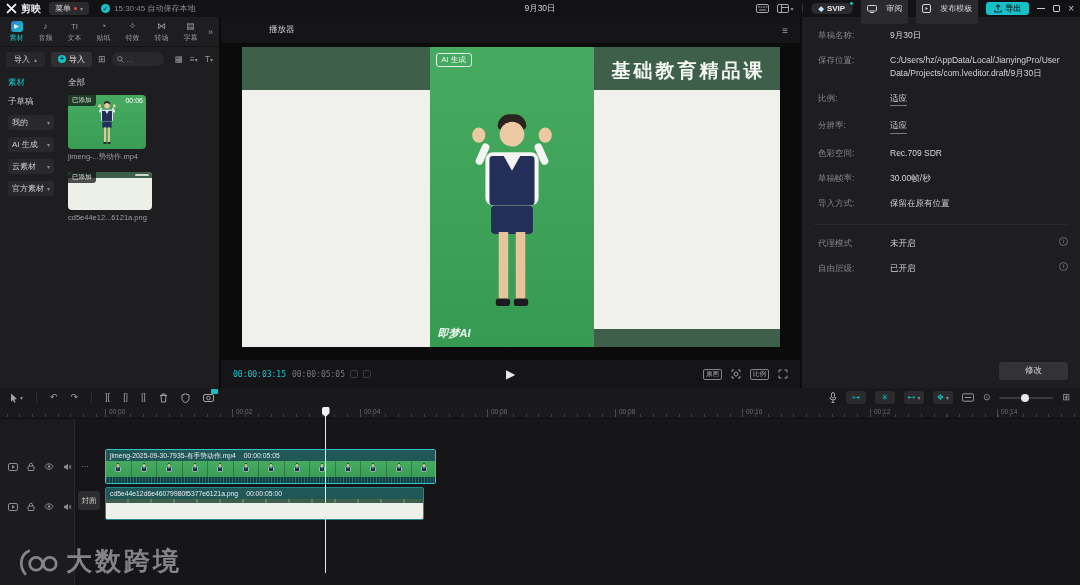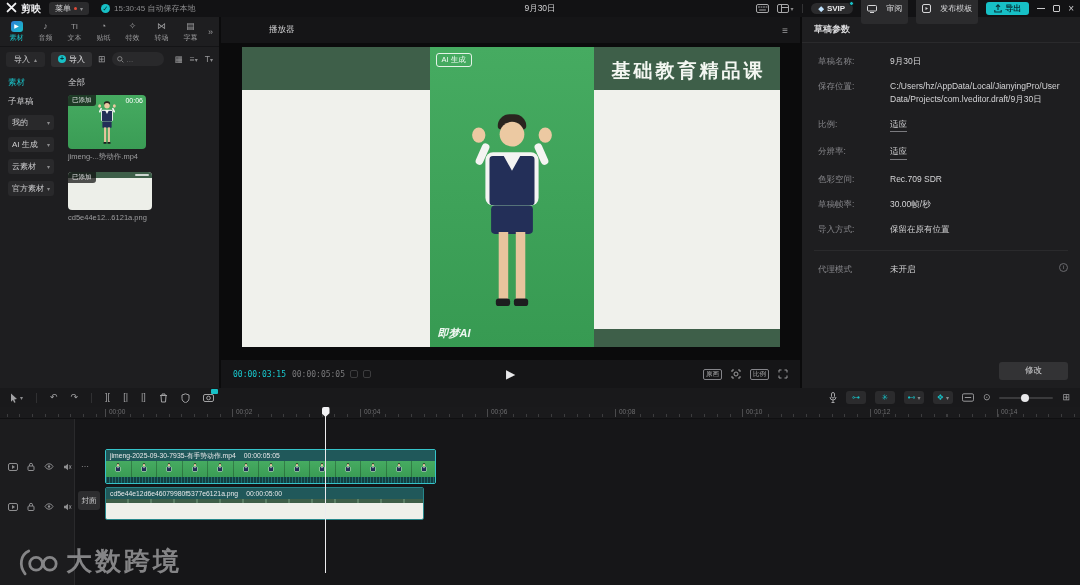--- a/index.html
+++ b/index.html
@@ -3,21 +3,21 @@
 <meta charset="utf-8">
 <style>
   * { margin:0; padding:0; box-sizing:border-box; }
   html,body { width:1080px; height:585px; overflow:hidden; background:#0b0b0c;
     font-family:"Liberation Sans", sans-serif; color:#d6d6d8; }
   svg { display:block; }
 
   
   #titlebar { position:absolute; left:0; top:0; width:1080px; height:17px;
     background:#121214; display:flex; align-items:center; padding:0 6px; z-index:50; }
-  .tb-logo { display:flex; align-items:flex-start; gap:4px; font-weight:bold; font-size:10px; color:#f2f2f4; }
+  .tb-logo { display:flex; align-items:center; gap:4px; font-weight:bold; font-size:10px; color:#f2f2f4; }
   .tb-pill { background:#2b2b2d; border-radius:3px; padding:1px 6px; font-size:8px; color:#cfcfd1;
     display:flex; align-items:center; gap:3px; margin-left:8px; position:relative; }
   .red-dot { width:3px; height:3px; border-radius:50%; background:#e04b3a; }
   .tb-save { display:flex; align-items:center; gap:4px; margin-left:12px; font-size:8px; color:#8b8b8d; }
   .chk { width:9px; height:9px; border-radius:50%; background:#17c0c6; color:#04282b; font-size:7px;
     display:flex; align-items:center; justify-content:center; }
   .tb-title { position:absolute; left:0; right:0; text-align:center; font-size:8.5px; color:#cfcfd1; pointer-events:none; }
   .tb-right { margin-left:auto; display:flex; align-items:center; gap:8px; z-index:2; }
   .tb-ico { color:#a8a8aa; display:flex; align-items:center; gap:2px; }
   .caret { font-size:6px; color:#8b8b8d; }
@@ -424,21 +424,20 @@
           </svg>
         <span class="mini-badge">比例</span>
         <svg width="10" height="10" viewBox="0 0 10 10">
             <path d="M1 3.5V1h2.5M6.5 1H9v2.5M9 6.5V9H6.5M3.5 9H1V6.5" fill="none" stroke="#9c9c9e"></path>
           </svg>
       </span>
     </div>
   </div>
 
   <div id="right-panel">
-    <div id="params-head">草稿参数</div>
     <div id="params-body">
       <div class="prow">
           <span class="pl">草稿名称:</span>
           <span class="pv">9月30日</span>
         </div>
       <div class="prow">
           <span class="pl">保存位置:</span>
           <span class="pv path">C:/Users/hz/AppData/Local/JianyingPro/User Data/Projects/com.lveditor.draft/9月30日</span>
         </div>
       <div class="prow">
@@ -458,20 +457,25 @@
           <span class="pv">30.00帧/秒</span>
         </div>
       <div class="prow">
           <span class="pl">导入方式:</span>
           <span class="pv">保留在原有位置</span>
         </div>
       <div class="psep"></div>
       <div class="prow">
         <span class="pl">代理模式</span>
         <span class="pv">未开启</span>
+        <span class="info">i</span>
+      </div>
+      <div class="prow">
+        <span class="pl">自由层级:</span>
+        <span class="pv">已开启</span>
         <span class="info">i</span>
       </div>
     </div>
     <span class="modify-btn">修改</span>
   </div>
 </div>
 
 <div id="timeline">
   <div id="tl-toolbar">
     <div class="tl-left">

